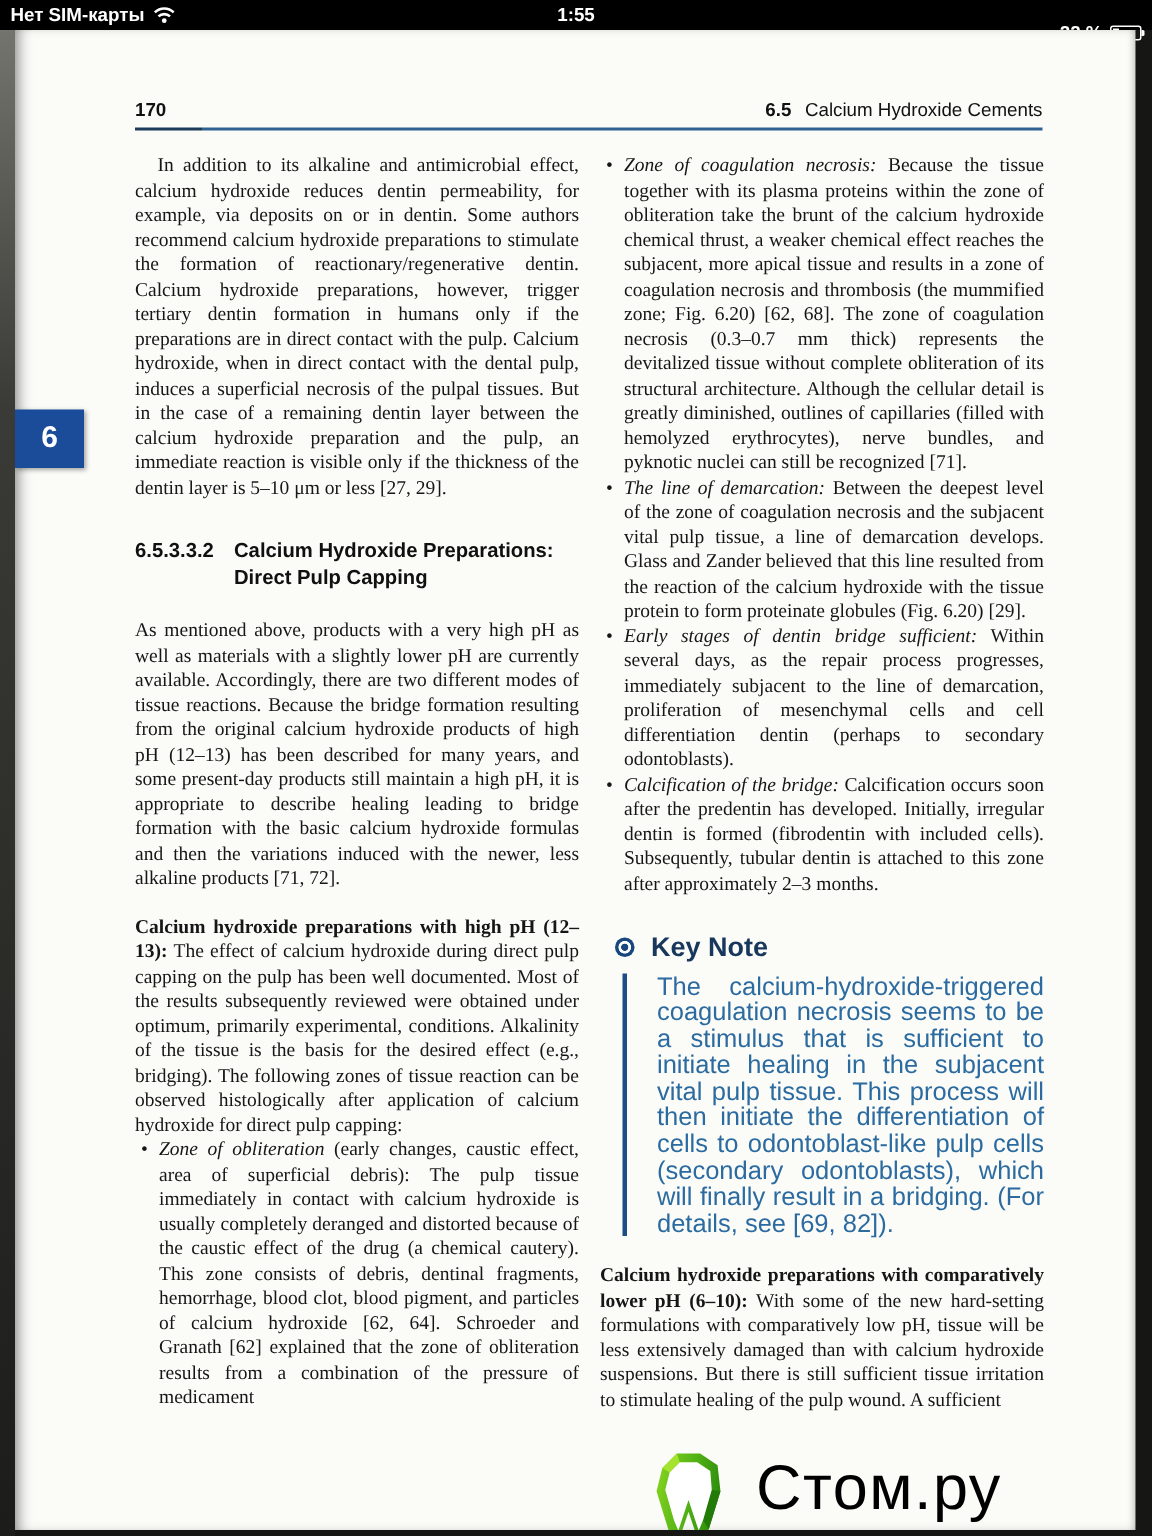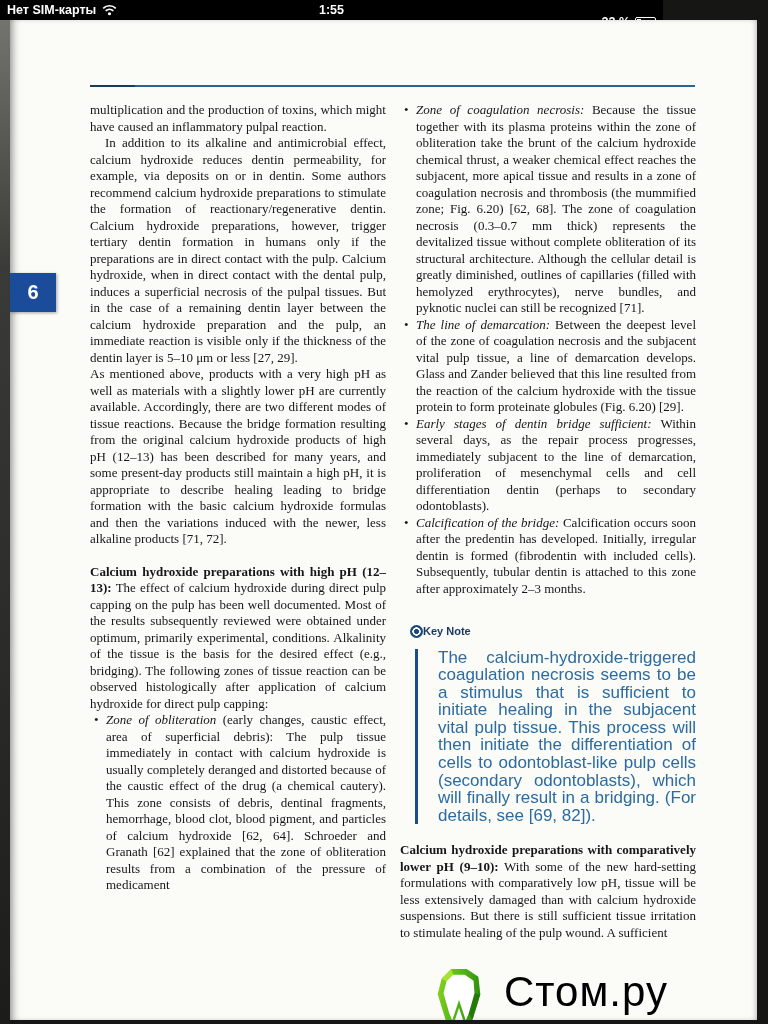--- a/index.html
+++ b/index.html
@@ -4,21 +4,21 @@
 <style>
   * { box-sizing: border-box; }
   html, body { margin: 0; padding: 0; }
   body {
     width: 768px; height: 1024px; position: relative;
     background: #161614; overflow: hidden;
     font-family: "Liberation Sans", sans-serif;
   }
   
   .status-bar {
-    position: absolute; top: 0; left: 0; width: 663px; height: 20px;
+    position: absolute; top: 0; left: 0; width: 768px; height: 20px;
     background: #000; color: #fff; font-size: 12.5px; font-weight: bold;
   }
   .sb-left { position: absolute; left: 7px; top: 0; height: 20px; display: flex; align-items: center; gap: 6px; }
   .sb-time { position: absolute; left: 0; right: 0; top: 0; height: 20px; text-align: center; line-height: 20px; }
   .sb-right { position: absolute; right: 7px; top: 12px; height: 20px; display: flex; align-items: center; gap: 5px; text-decoration: underline; }
   .wifi-svg { width: 15px; height: 12px; display: block; }
   .battery { position: relative; width: 21px; height: 10px; border: 1px solid #fff; border-radius: 2px; }
   .battery::before { content: ""; position: absolute; left: 1px; top: 1px; bottom: 1px; width: 4px; background: #fff; }
   .battery::after { content: ""; position: absolute; right: -3px; top: 2px; width: 2px; height: 4px; background: #fff; border-radius: 0 1px 1px 0; }
   
@@ -53,21 +53,21 @@
     font-family: "Liberation Sans", sans-serif; font-weight: bold; font-size: 13.5px; line-height: 17.5px; color: #101010;
     text-align: left; }
   .subsection-number { width: 66px; flex: none; }
   .bullet { position: relative; padding-left: 16px; }
   .bullet .marker { position: absolute; left: 4px; top: 0; }
   
   .key-note { margin: 26px 0 18px 0; font-family: "Liberation Sans", sans-serif; text-align: left; }
   .kn-head { display: flex; align-items: center; margin-bottom: 9px; }
   .kn-icon { width: 13px; height: 13px; border-radius: 50%; margin-left: 10px; flex: none;
     background: radial-gradient(circle at 50% 50%, #17487e 0 2.2px, #ffffff 2.6px 4px, #17487e 4.4px 100%); }
-  .kn-title { font-weight: bold; font-size: 11px; color: #17375d; margin-left: 0; }
+  .kn-title { font-weight: bold; font-size: 18px; color: #17375d; margin-left: 11px; }
   .kn-body-row { display: flex; }
   .kn-bar { flex: none; width: 3px; background: #1c4d86; margin-left: 15px; margin-right: 20px; }
   .kn-text { font-size: 17px; line-height: 17.6px; color: #2b6ba0; text-align: justify; flex: 1; }
   
   .wm-logo { position: absolute; left: 418px; top: 938px; width: 62px; height: 84px; }
   .wm-text { position: absolute; left: 494px; top: 948px; font-size: 42px; color: #000000;
     letter-spacing: 1px; font-family: "Liberation Sans", sans-serif; }
 </style>
 </head>
 <body>
@@ -85,29 +85,41 @@
   <div class="sb-right">
     <span>22 %</span>
     <span class="battery"></span>
   </div>
 </div>
 
 <div class="edge-left"></div>
 
 <div class="page">
 
+  <div class="page-header-row">
+    <span class="ph-number">170</span>
+    <span class="ph-right">
+      <span class="ph-section-no">6.5</span><span>Calcium Hydroxide Cements</span>
+    </span>
+  </div>
   <div class="header-rule"></div>
 
   <div class="chapter-tab">
     <span>6</span>
   </div>
 
   <div class="col col-left">
-    <p>multiplication and the production of toxins, which might have caused an inflammatory pulpal reaction.</p>
     <p class="indent-first">In addition to its alkaline and antimicrobial effect, calcium hydroxide reduces dentin permeability, for example, via deposits on or in dentin. Some authors recommend calcium hydroxide preparations to stimulate the formation of reactionary/regenerative dentin. Calcium hydroxide preparations, however, trigger tertiary dentin formation in humans only if the preparations are in direct contact with the pulp. Calcium hydroxide, when in direct contact with the dental pulp, induces a superficial necrosis of the pulpal tissues. But in the case of a remaining dentin layer between the calcium hydroxide preparation and the pulp, an immediate reaction is visible only if the thickness of the dentin layer is 5–10 μm or less [27, 29].</p>
+    <div class="subsection-heading">
+      <span class="subsection-number">6.5.3.3.2</span>
+      <span>
+        <span>Calcium Hydroxide Preparations:</span><br>
+        <span>Direct Pulp Capping</span>
+      </span>
+    </div>
     <p>As mentioned above, products with a very high pH as well as materials with a slightly lower pH are currently available. Accordingly, there are two different modes of tissue reactions. Because the bridge formation resulting from the original calcium hydroxide products of high pH (12–13) has been described for many years, and some present-day products still maintain a high pH, it is appropriate to describe healing leading to bridge formation with the basic calcium hydroxide formulas and then the variations induced with the newer, less alkaline products [71, 72].</p>
     <p class="para-gap"><span class="lead-bold">Calcium hydroxide preparations with high pH (12–13):</span><span> The effect of calcium hydroxide during direct pulp capping on the pulp has been well documented. Most of the results subsequently reviewed were obtained under optimum, primarily experimental, conditions. Alkalinity of the tissue is the basis for the desired effect (e.g., bridging). The following zones of tissue reaction can be observed histologically after application of calcium hydroxide for direct pulp capping:</span></p>
     <p class="bullet">
       <span class="marker">•</span><span class="lead-italic">Zone of obliteration</span><span> (early changes, caustic effect, area of superficial debris): The pulp tissue immediately in contact with calcium hydroxide is usually completely deranged and distorted because of the caustic effect of the drug (a chemical cautery). This zone consists of debris, dentinal fragments, hemorrhage, blood clot, blood pigment, and particles of calcium hydroxide [62, 64]. Schroeder and Granath [62] explained that the zone of obliteration results from a combination of the pressure of medicament</span>
     </p>
   </div>
 
   <div class="col col-right">
     <p class="bullet">
       <span class="marker">•</span><span class="lead-italic">Zone of coagulation necrosis:</span><span> Because the tissue together with its plasma proteins within the zone of obliteration take the brunt of the calcium hydroxide chemical thrust, a weaker chemical effect reaches the subjacent, more apical tissue and results in a zone of coagulation necrosis and thrombosis (the mummified zone; Fig. 6.20) [62, 68]. The zone of coagulation necrosis (0.3–0.7 mm thick) represents the devitalized tissue without complete obliteration of its structural architecture. Although the cellular detail is greatly diminished, outlines of capillaries (filled with hemolyzed erythrocytes), nerve bundles, and pyknotic nuclei can still be recognized [71].</span>
@@ -126,21 +138,21 @@
       <div class="kn-head">
         <span class="kn-icon"></span>
         <span class="kn-title">Key Note</span>
       </div>
       <div class="kn-body-row">
         <div class="kn-bar"></div>
         <div class="kn-text">The calcium-hydroxide-triggered coagulation necrosis seems to be a stimulus that is sufficient to initiate healing in the subjacent vital pulp tissue. This process will then initiate the differentiation of cells to odontoblast-like pulp cells (secondary odontoblasts), which will finally result in a bridging. (For details, see [69, 82]).</div>
       </div>
     </div>
 
-    <p><span class="lead-bold">Calcium hydroxide preparations with comparatively lower pH (9–10):</span><span> With some of the new hard-setting formulations with comparatively low pH, tissue will be less extensively damaged than with calcium hydroxide suspensions. But there is still sufficient tissue irritation to stimulate healing of the pulp wound. A sufficient</span></p>
+    <p><span class="lead-bold">Calcium hydroxide preparations with comparatively lower pH (6–10):</span><span> With some of the new hard-setting formulations with comparatively low pH, tissue will be less extensively damaged than with calcium hydroxide suspensions. But there is still sufficient tissue irritation to stimulate healing of the pulp wound. A sufficient</span></p>
   </div>
 
   <svg class="wm-logo" viewBox="0 0 64 72">
     <defs>
       <linearGradient id="gg" x1="0" y1="0" x2="1" y2="0.3">
         <stop offset="0" stop-color="#8bd621"></stop>
         <stop offset="0.55" stop-color="#55b515"></stop>
         <stop offset="1" stop-color="#2f8f0d"></stop>
       </linearGradient>
     </defs>

